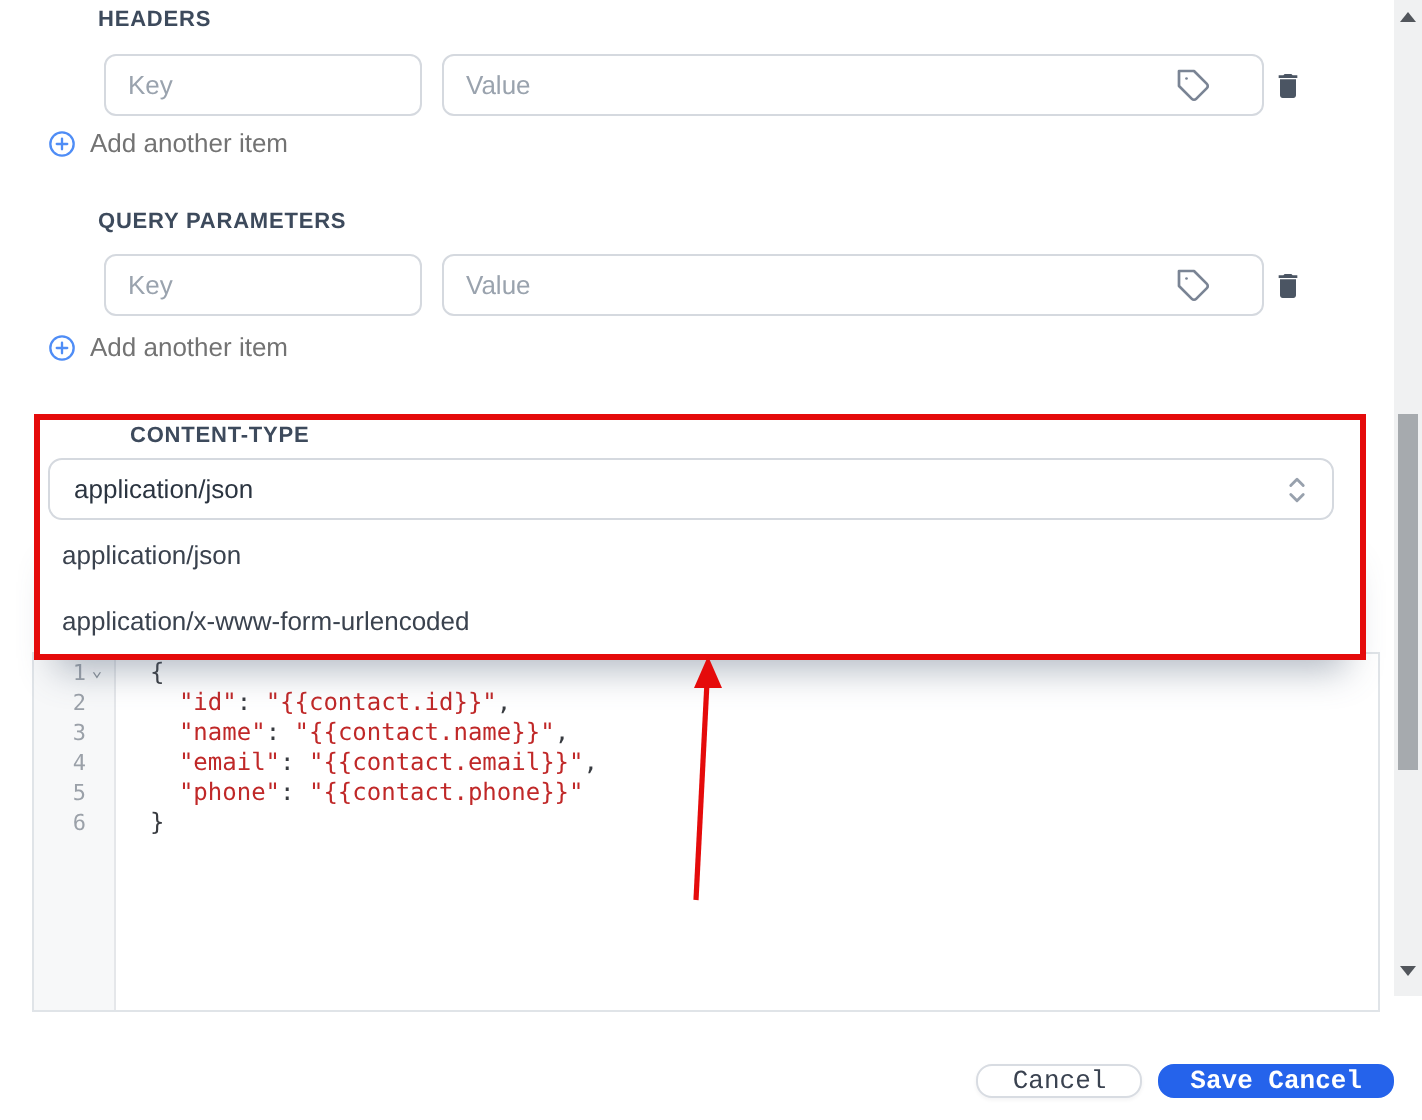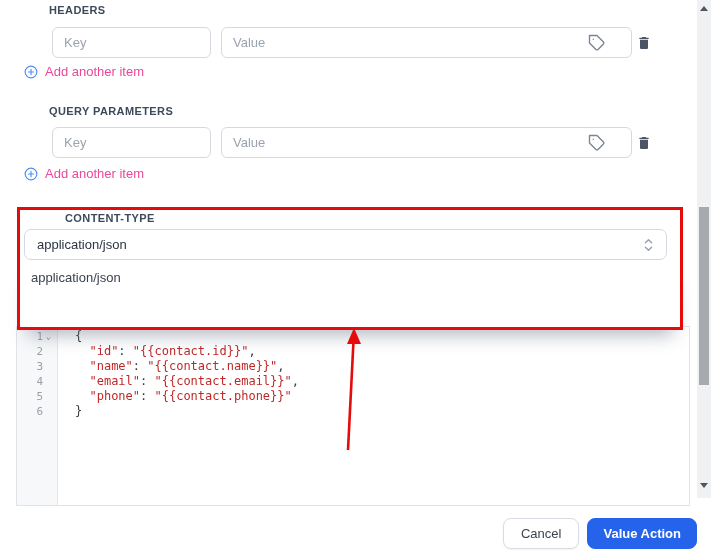--- a/index.html
+++ b/index.html
@@ -36,21 +36,21 @@
     background:none; border:none;
   }
   .trash-btn {
     margin-left:19px; width:18px; height:20px; background:none; border:none;
     display:flex; align-items:center; justify-content:center; cursor:pointer;
   }
 
   
   .add-link {
     position:absolute; left:24px; display:inline-flex; align-items:center;
-    gap:7px; color:#ec4899; font-size:13px; font-weight:500; cursor:pointer;
+    gap:7px; color:#737373; font-size:13px; font-weight:500; cursor:pointer;
     text-decoration:none;
   }
   .add-headers { top:64px; }
   .add-query   { top:166px; }
 
   
   .hl-box {
     position:absolute; left:17px; top:207px; width:666px; height:123px;
     border:3px solid #e50b0b; z-index:7; pointer-events:none;
   }
@@ -92,21 +92,21 @@
   .fold { width:11px; text-align:center; color:#8a9199; font-size:9px; cursor:pointer; }
   .code { padding-left:17px; white-space:pre; color:#383b40; }
   .str  { color:#c02828; }
 
   
   .arrow-svg { position:absolute; left:332px; top:328px; z-index:8; pointer-events:none; }
 
   
   .footer { position:absolute; right:14px; bottom:11px; display:flex; gap:8px; z-index:9; }
   .btn {
-    height:31px; border-radius:8px; font-family:Liberation Sans, sans-serif;
+    height:17px; border-radius:8px; font-family:Liberation Mono, monospace;
     font-size:13px; display:flex; align-items:center; cursor:pointer;
   }
   .btn-cancel {
     background:#fff; border:1px solid #d8dce2; color:#3a4250; padding:0 17px;
     box-shadow:0 1px 2px rgba(16,24,40,.05);
   }
   .btn-save {
     background:#2563eb; border:1px solid #2563eb; color:#fff; padding:0 15px;
     font-weight:600;
   }
@@ -193,20 +193,23 @@
     <svg width="11" height="16" viewBox="0 0 12 18" fill="none" stroke="#98a1ad" stroke-width="1.6" stroke-linecap="round" stroke-linejoin="round">
       <path d="M2.5 6.5 L6 3 L9.5 6.5"></path>
         <path d="M2.5 11.5 L6 15 L9.5 11.5"></path>
     </svg>
   </div>
 
   <div class="ct-panel">
     <div class="ct-option">
       <span>application/json</span>
     </div>
+    <div class="ct-option">
+      <span>application/x-www-form-urlencoded</span>
+    </div>
   </div>
 
   <div class="hl-box"></div>
 
   <div class="editor">
     <div class="gutter-bg"></div>
     <div class="cm-lines">
 
       <div class="cm-line">
         <span class="gut">
@@ -259,21 +262,21 @@
     </div>
   </div>
 
   <svg class="arrow-svg" width="36" height="124" viewBox="0 0 36 124">
     <line x1="16" y1="122" x2="21.5" y2="13" stroke="#e50b0b" stroke-width="2.6"></line>
     <polygon points="22,0 15,16 29,16" fill="#e50b0b"></polygon>
   </svg>
 
   <div class="footer">
     <button class="btn btn-cancel">Cancel</button>
-    <button class="btn btn-save">Value Action</button>
+    <button class="btn btn-save">Save Cancel</button>
   </div>
 
   <div class="scrollbar">
     <div class="sb-up"></div>
     <div class="sb-thumb"></div>
     <div class="sb-down"></div>
   </div>
 
 </div>
 

